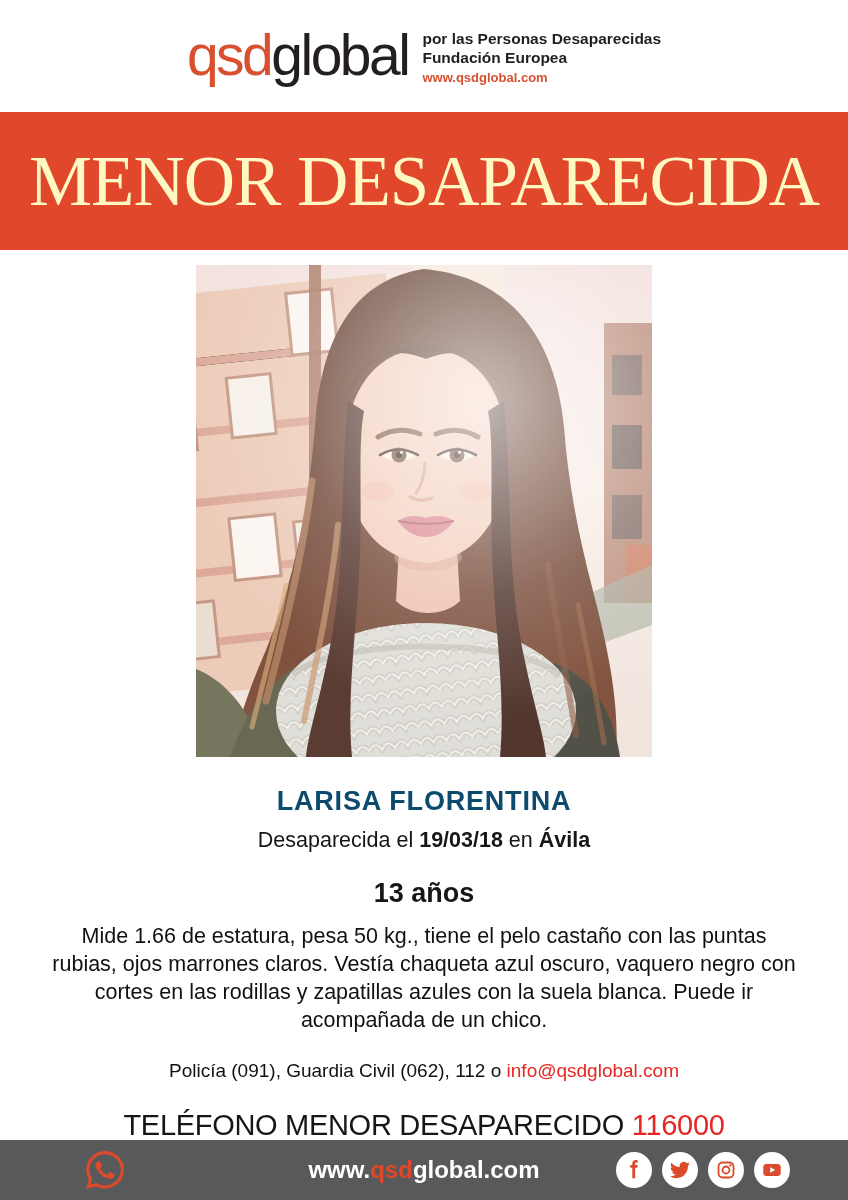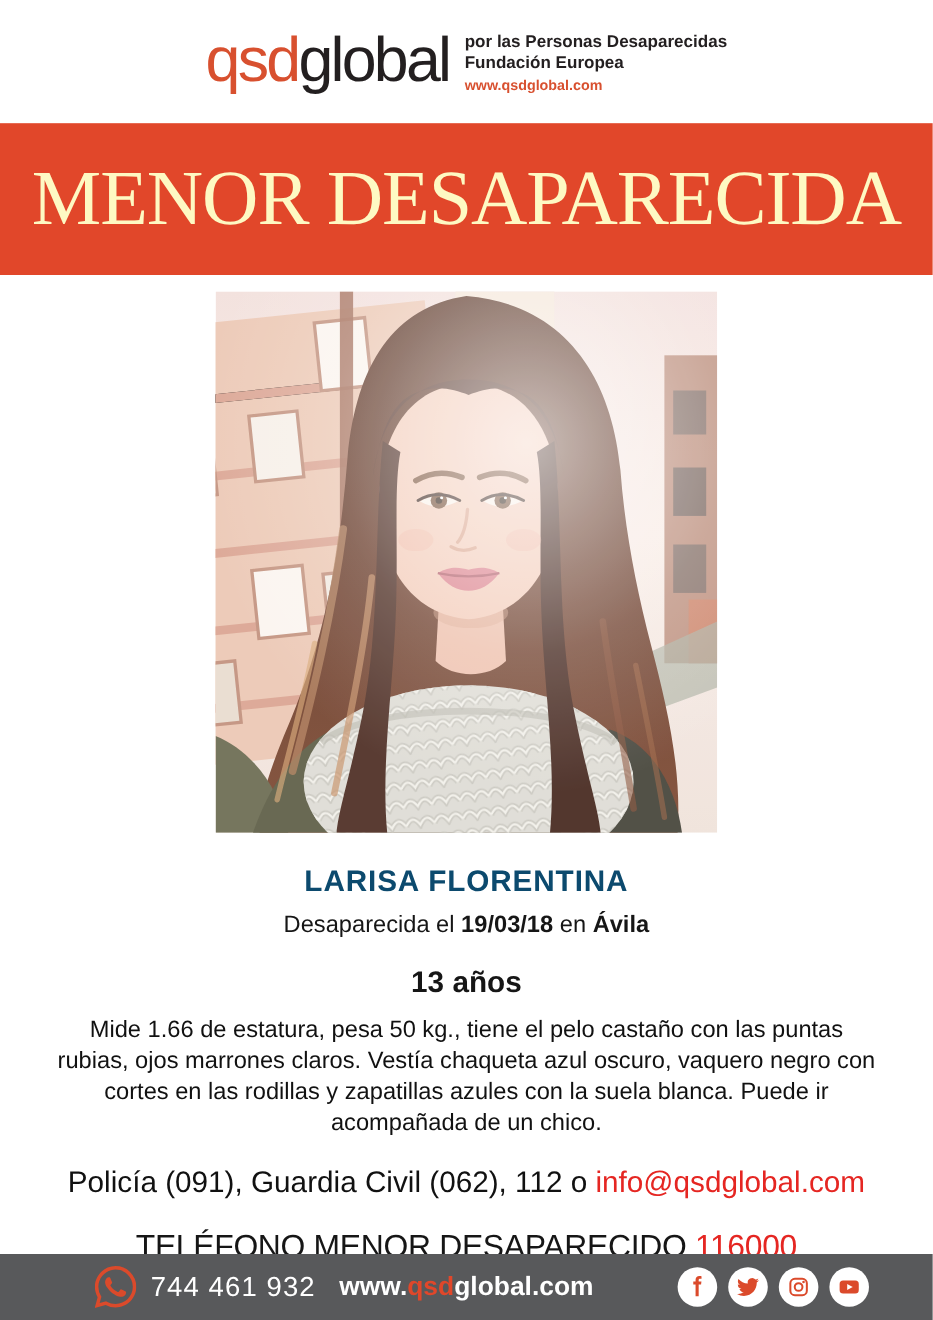--- a/index.html
+++ b/index.html
@@ -73,21 +73,21 @@
     font-size:27px;font-weight:bold;color:#161616;
   }
   .description{
     margin:13px auto 0;
     width:752px;
     text-align:center;
     font-size:21.5px;line-height:1.31;color:#111;
   }
   .agencies-line{
     margin-top:25px;text-align:center;
-    font-size:27px;color:#111;
+    font-size:19px;color:#111;
   }
   .agencies-line .email{color:var(--alert-red);text-decoration:none;cursor:pointer;}
   .hotline{
     margin-top:27px;text-align:center;
     font-size:29px;letter-spacing:-.3px;color:#161616;
   }
   .hotline .num{color:var(--alert-red);}
 
   
   .footer{
@@ -271,21 +271,20 @@
   <span>TELÉFONO MENOR DESAPARECIDO </span><span class="num">116000</span>
 </div>
 
 <div class="footer">
   <div class="wa-group">
     <span style="display:flex;">
       <svg width="38" height="38" viewBox="0 0 24 24" fill="#db4a2b">
         <path d="M17.472 14.382c-.297-.149-1.758-.867-2.03-.967-.273-.099-.471-.148-.67.15-.197.297-.767.966-.94 1.164-.173.199-.347.223-.644.075-.297-.15-1.255-.463-2.39-1.475-.883-.788-1.48-1.761-1.653-2.059-.173-.297-.018-.458.13-.606.134-.133.298-.347.446-.52.149-.174.198-.298.298-.497.099-.198.05-.371-.025-.52-.075-.149-.669-1.612-.916-2.207-.242-.579-.487-.5-.669-.51-.173-.008-.371-.01-.57-.01-.198 0-.52.074-.792.372-.272.297-1.04 1.016-1.04 2.479 0 1.462 1.065 2.875 1.213 3.074.149.198 2.096 3.2 5.077 4.487.709.306 1.262.489 1.694.625.712.227 1.36.195 1.871.118.571-.085 1.758-.719 2.006-1.413.248-.694.248-1.289.173-1.413-.074-.124-.272-.198-.57-.347m-5.421 7.403h-.004a9.87 9.87 0 01-5.031-1.378l-.361-.214-3.741.982.998-3.648-.235-.374a9.86 9.86 0 01-1.51-5.26c.001-5.45 4.436-9.884 9.888-9.884 2.64 0 5.122 1.03 6.988 2.898a9.825 9.825 0 012.893 6.994c-.003 5.45-4.437 9.884-9.885 9.884m8.413-18.297A11.815 11.815 0 0012.05 0C5.495 0 .16 5.335.157 11.892c0 2.096.547 4.142 1.588 5.945L.057 24l6.305-1.654a11.882 11.882 0 005.683 1.448h.005c6.554 0 11.89-5.335 11.893-11.893a11.821 11.821 0 00-3.48-8.413z"></path>
       </svg>
     </span>
-    <span class="wa-number">744 461 932</span>
   </div>
 
   <div class="site">
     <span>www.</span><span class="qsd">qsd</span><span>global.com</span>
   </div>
 
   <div class="socials">
     <span class="social">
       <svg width="20" height="20" viewBox="0 0 24 24" fill="#db4a2b">
         <path d="M13.4 9.2H16l.4-3.1h-3V4.6c0-.9.3-1.5 1.6-1.5h1.5V.3C16.2.2 15.2 0 14.1 0c-2.4 0-4.1 1.5-4.1 4.2v1.9H7.5v3.1H10V22h3.4V9.2z"></path>

